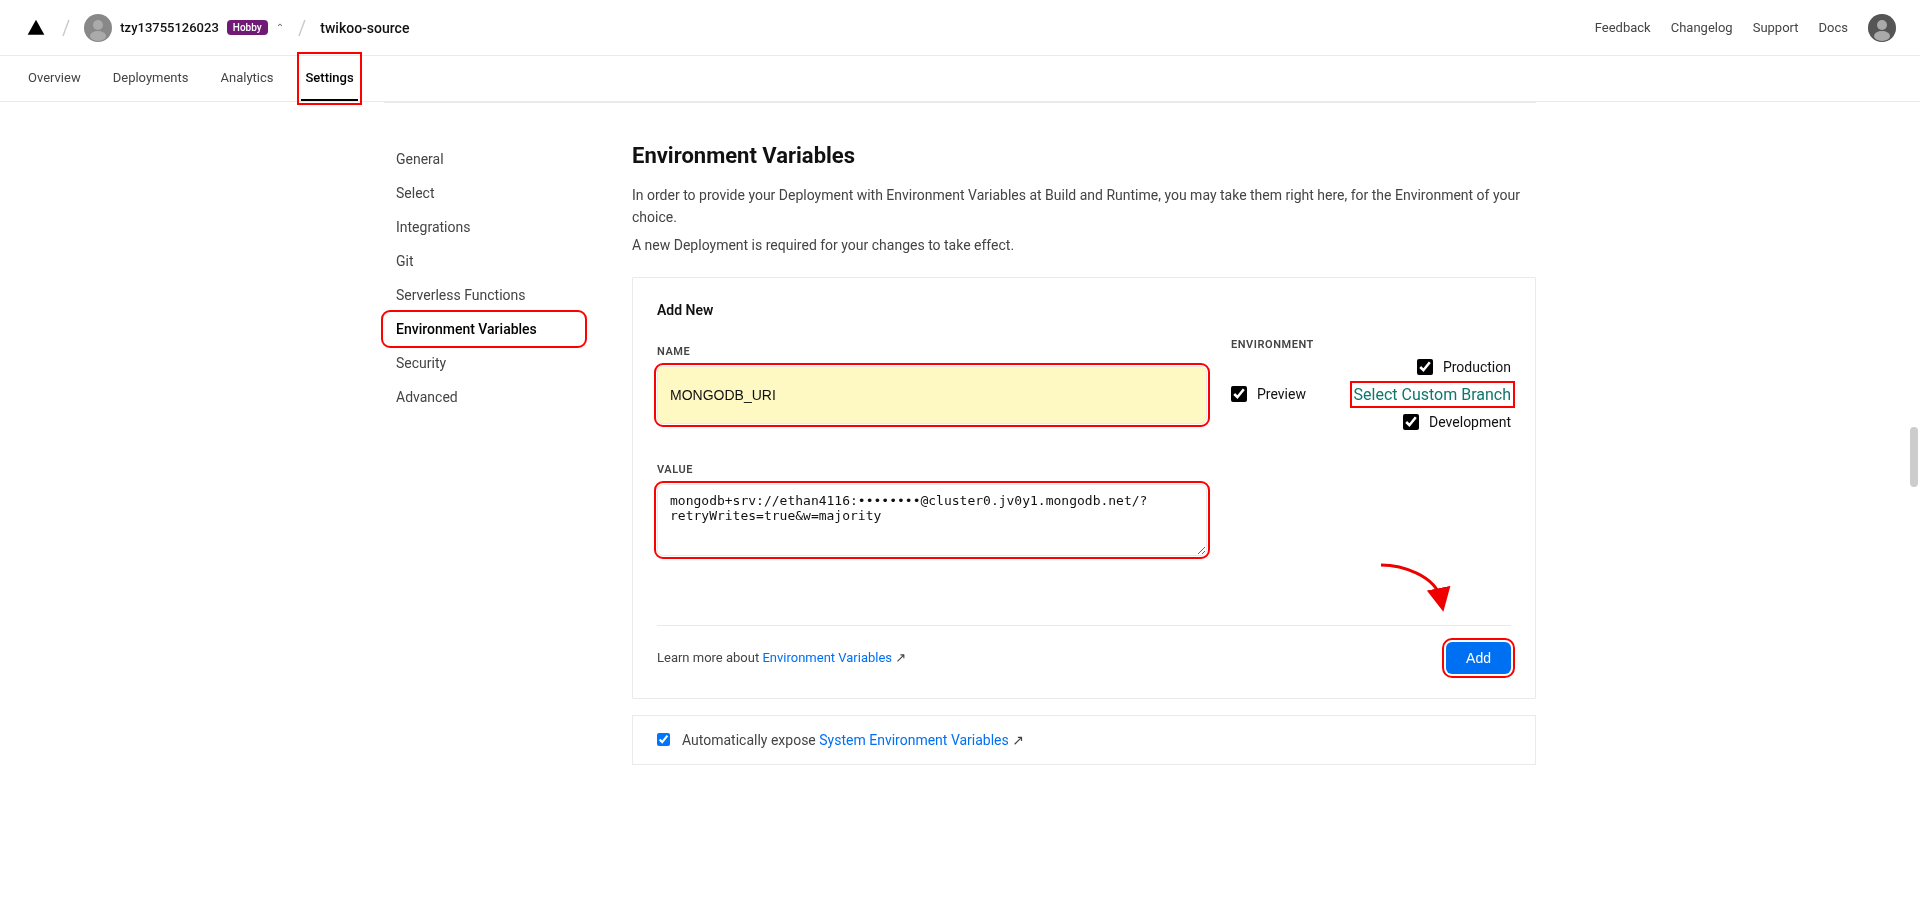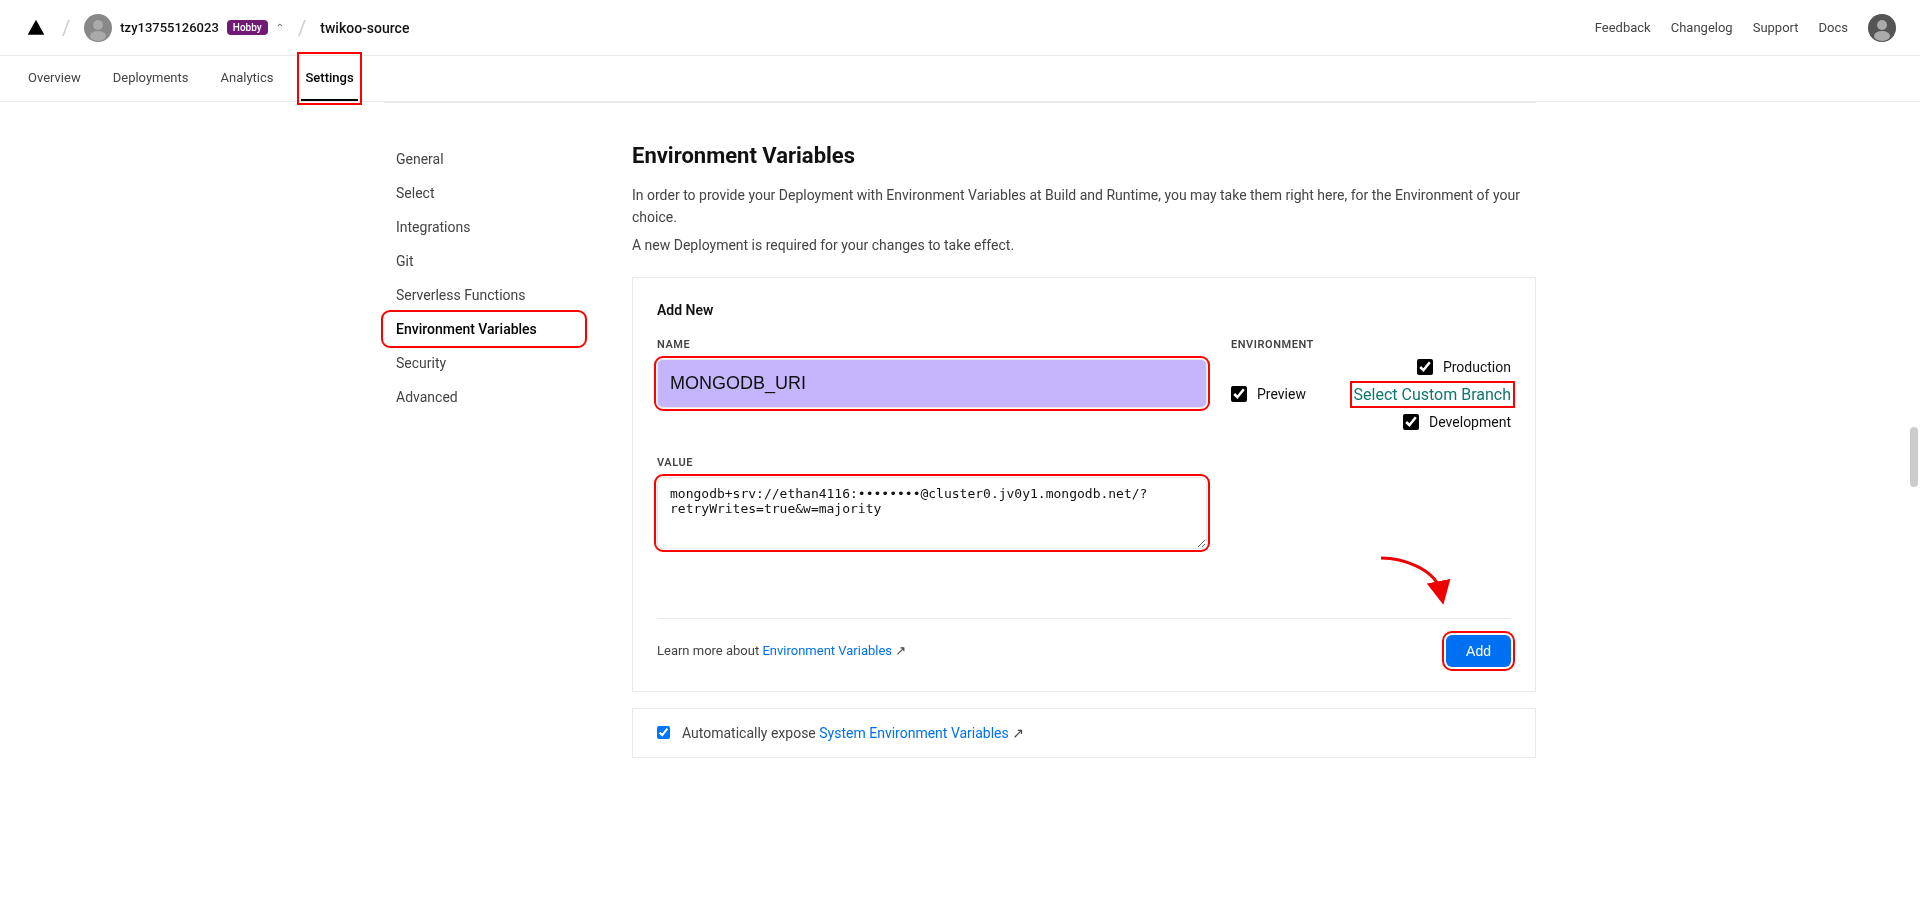--- a/index.html
+++ b/index.html
@@ -110,26 +110,26 @@
       border: 1px solid #eaeaea; border-radius: 1px; padding: 24px;
       margin-bottom: 16px;
     }
 
     .card-title { font-size: 14px; font-weight: 600; margin-bottom: 20px; }
 
     .form-row {
       display: flex; gap: 24px; margin-bottom: 16px;
     }
 
-    .form-col { flex: 1; }
+    .form-col { flex: 1; margin-top: 7px; }
     .form-col-label { font-size: 11px; font-weight: 600; color: #444; text-transform: uppercase; letter-spacing: 0.05em; margin-bottom: 8px; }
 
     .form-input {
-      width: 100%; padding: 13px 12px; border: 1px solid #eaeaea;
-      border-radius: 6px; font-size: 18px; color: #111; background: #c4b5fd;
+      width: 100%; padding: 20px 12px; border: 1px solid #eaeaea;
+      border-radius: 6px; font-size: 14px; color: #111; background: #fef9c3;
       outline: none;
     }
     .form-input.highlighted {
       outline: 2px solid #f00;
       outline-offset: 1px;
     }
     .form-textarea {
       width: 100%; padding: 8px 12px; border: 1px solid #eaeaea;
       border-radius: 6px; font-size: 13px; color: #111; background: #fff;
       resize: vertical; min-height: 72px; outline: none; font-family: monospace;

